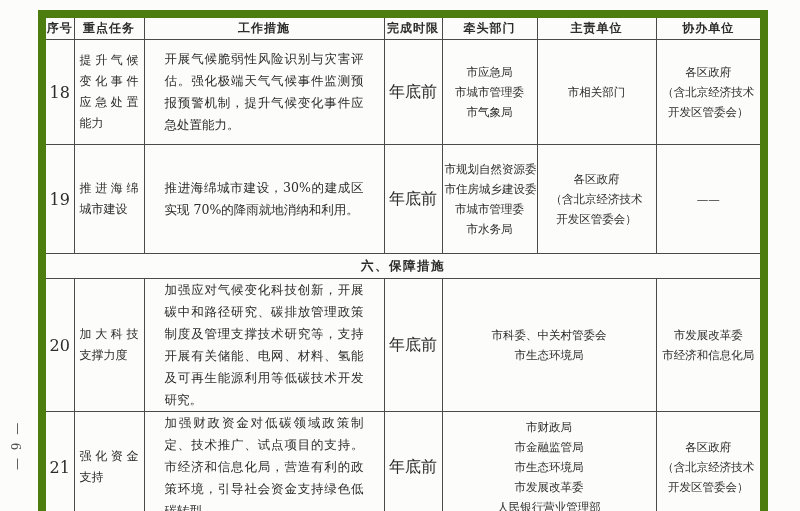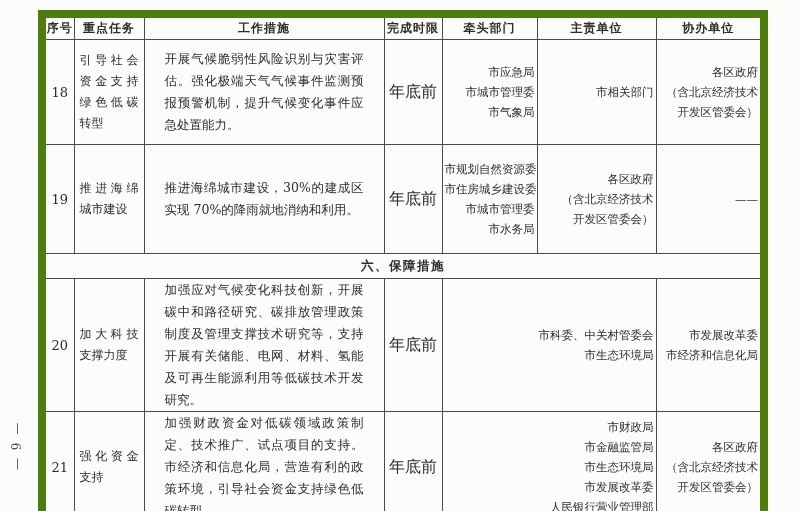--- a/index.html
+++ b/index.html
@@ -41,21 +41,21 @@
     font-weight:bold;
     font-size:12px;
     letter-spacing:1px;
     height:21px;
   }
   tr.r18 td { height:104px; }
   tr.r19 td { height:108px; }
   tr.rsec td { height:24px; }
   tr.r20 td { height:111px; }
   tr.r21 td { height:107px; }
-  td.no { font-size:13px; }
+  td.no { font-size:16px; }
   td.task {
     text-align:justify;
     padding:0 5px;
     font-size:12px;
     line-height:21px;
     word-break:break-all;
   }
   td.measures {
     text-align:justify;
     padding:0 20px;
@@ -63,21 +63,20 @@
     line-height:22px;
     word-break:break-all;
   }
   td.deadline { font-size:16px; }
   td.ml {
     font-size:11.5px;
     line-height:20px;
     white-space:pre-line;
     padding:0 2px;
     word-break:keep-all;
-    text-align:right;
   }
   td.section {
     font-weight:bold;
     font-size:12.5px;
     letter-spacing:1.5px;
   }
 </style>
 </head>
 <body>
 
@@ -102,21 +101,21 @@
       <th>重点任务</th>
       <th>工作措施</th>
       <th>完成时限</th>
       <th>牵头部门</th>
       <th>主责单位</th>
       <th>协办单位</th>
     </tr>
 
     <tr class="r18">
       <td class="no">18</td>
-      <td class="task">引导社会资金支持绿色低碳转型</td>
+      <td class="task">提升气候变化事件应急处置能力</td>
       <td class="measures">开展气候脆弱性风险识别与灾害评估。强化极端天气气候事件监测预报预警机制，提升气候变化事件应急处置能力。</td>
       <td class="deadline">年底前</td>
       <td class="ml">市应急局
 市城市管理委
 市气象局</td>
       <td class="ml">市相关部门</td>
       <td class="ml">各区政府
 （含北京经济技术
 开发区管委会）</td>
     </tr>

